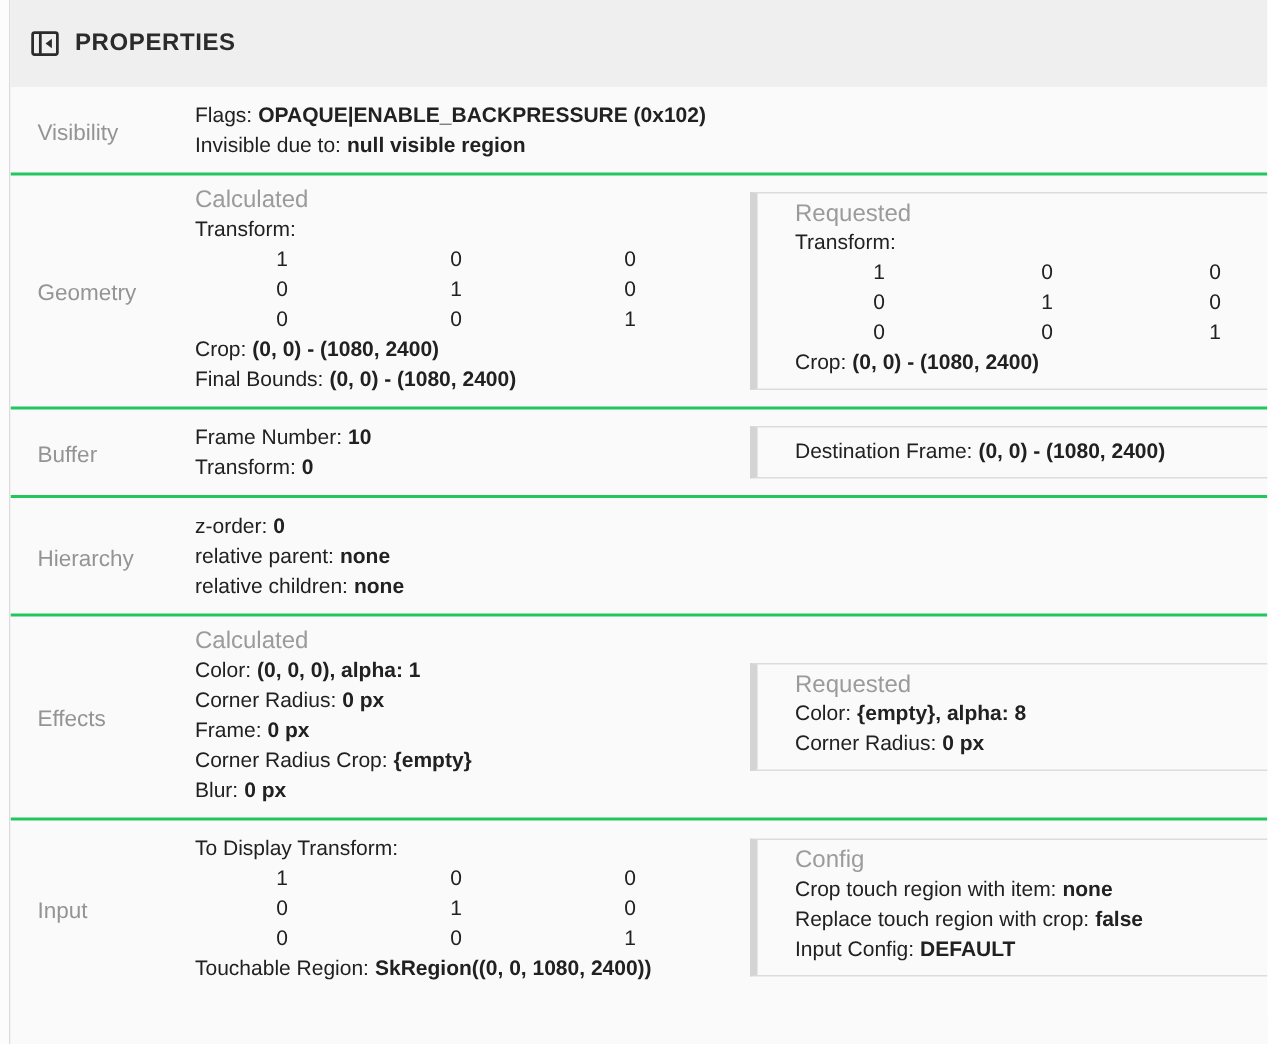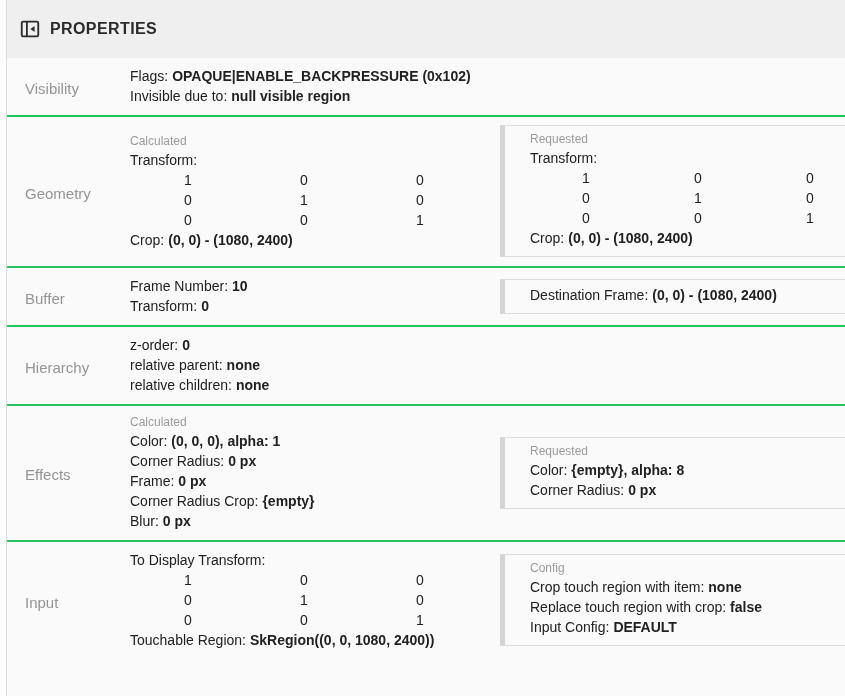--- a/index.html
+++ b/index.html
@@ -18,21 +18,21 @@
   .section { display:flex; align-items:center; padding:8px 12px 9px 0;gap:20px; }
   .section + .section { border-top:2px solid #22c55e; }
 
   .sec-label { width:103px; flex:none; padding:4px 0 0 18px; font-size:15px; color:#949494; }
   .sec-content { width:350px; flex:none; font-size:14px; line-height:20px; }
   .sec-right { width:366px; flex:none; }
 
   .row .k { margin-right:4px; }
   .row .v { font-weight:700; }
 
-  .group-label { font-size:12px; line-height:17px; color:#9b9b9b; }
+  .group-label { font-size:16px; line-height:17px; color:#9b9b9b; }
 
   .matrix { display:grid; grid-template-columns:repeat(3,116px); }
   .matrix span { text-align:center; line-height:20px; }
   .req-box .matrix { grid-template-columns:repeat(3,112px); }
 
   .req-box { height:100%; border:1px solid #dcdcdc; border-left:5px solid #d4d4d4;
              padding:5px 25px 8px; font-size:14px; line-height:20px; background:#fafafa; }
 </style>
 </head>
 <body>
@@ -81,20 +81,23 @@
             <span>0</span>
               <span>1</span>
               <span>0</span>
             <span>0</span>
               <span>0</span>
               <span>1</span>
           </div>
           <div class="row">
             <span class="k">Crop:</span><span class="v">(0, 0) - (1080, 2400)</span>
           </div>
+          <div class="row">
+            <span class="k">Final Bounds:</span><span class="v">(0, 0) - (1080, 2400)</span>
+          </div>
         </div>
         <div class="sec-right">
           <div class="req-box">
             <div class="group-label">Requested</div>
             <div class="row">
               <span class="k">Transform:</span>
             </div>
             <div class="matrix">
               <span>1</span>
                 <span>0</span>

